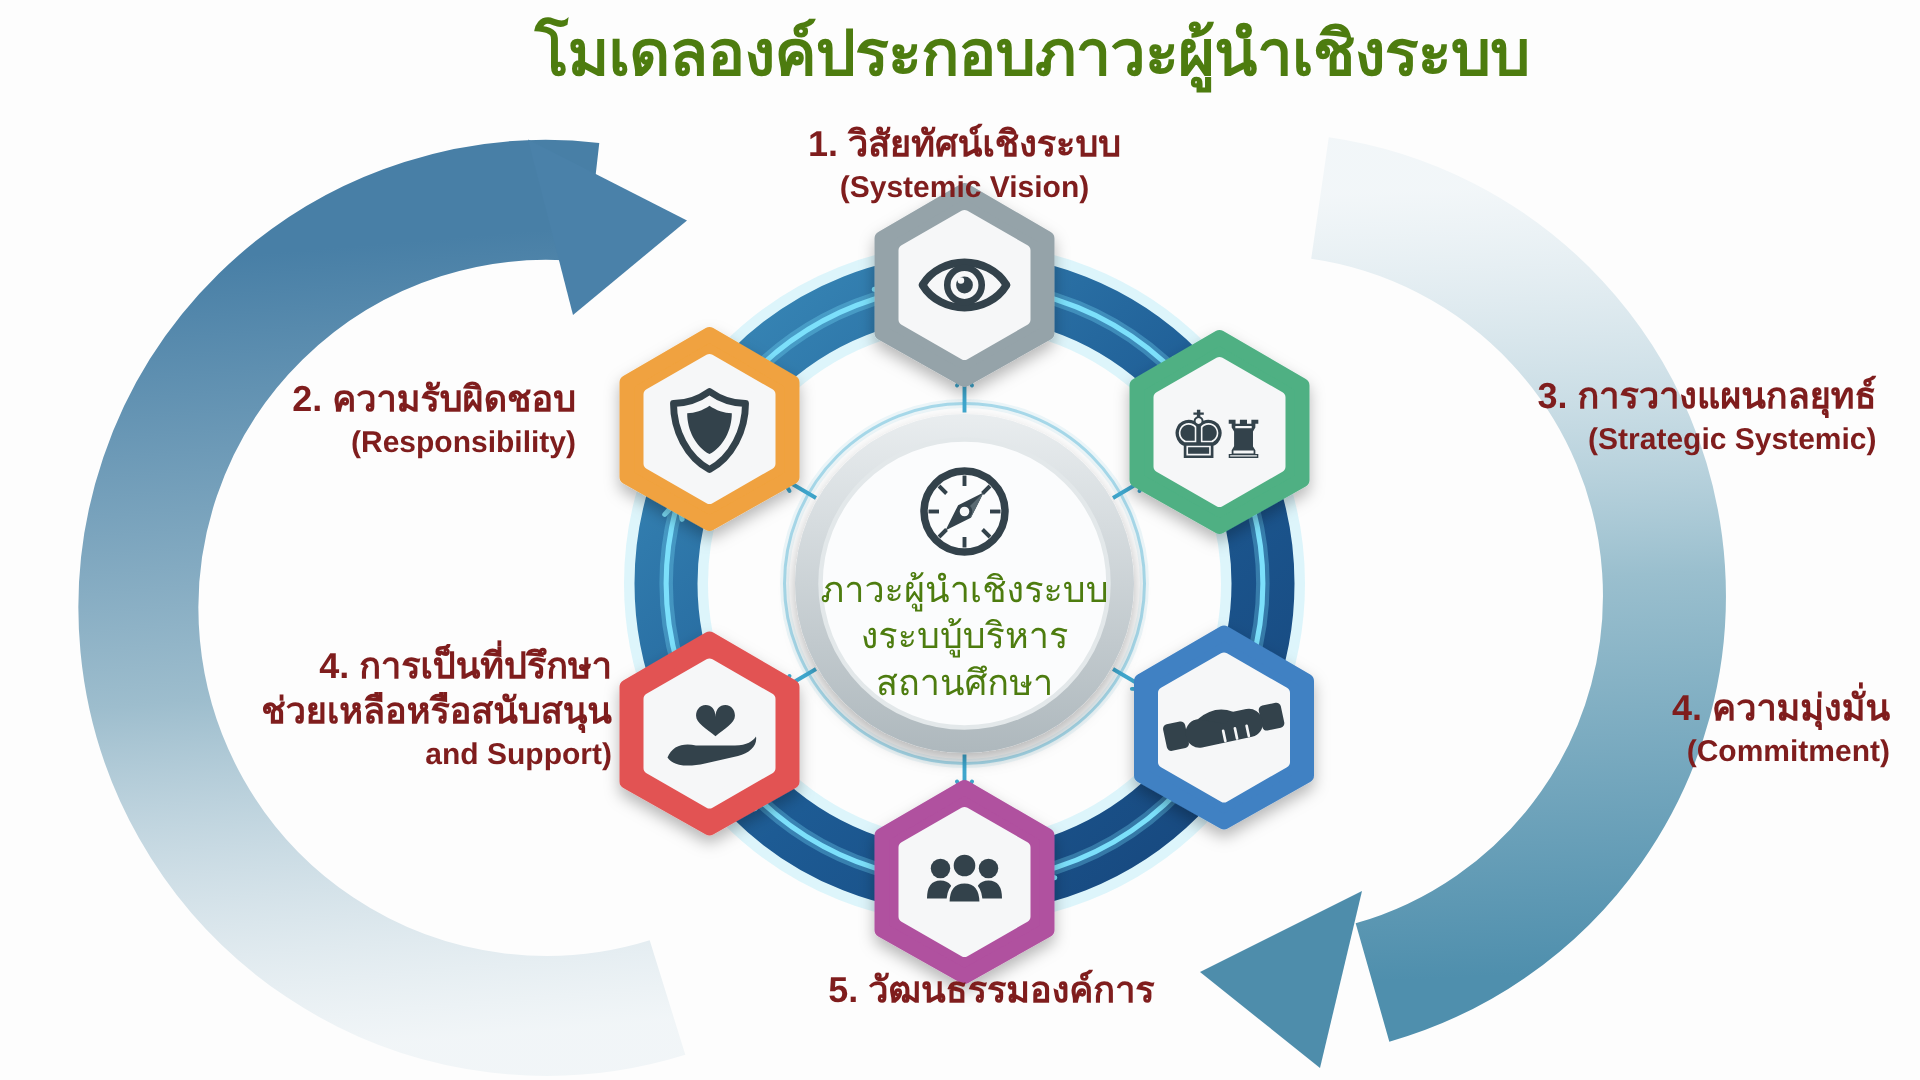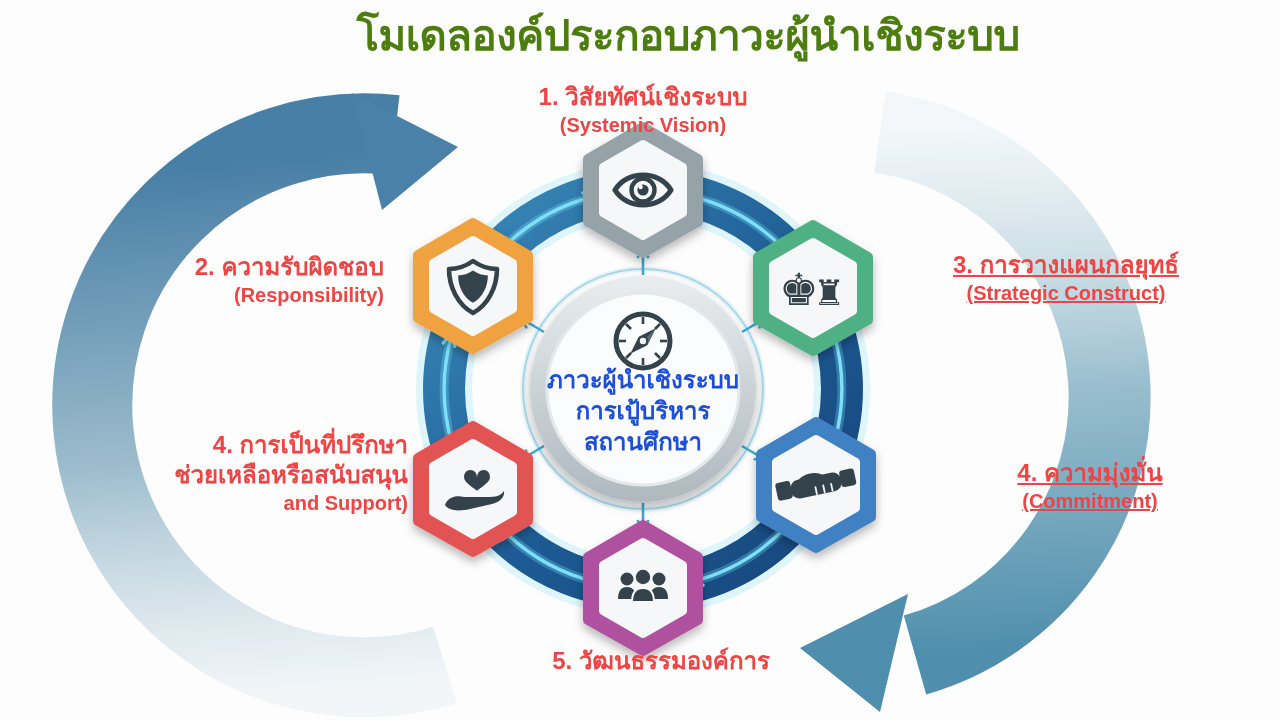--- a/index.html
+++ b/index.html
@@ -1,28 +1,28 @@
 <!DOCTYPE html>
 <html><head>
 <meta charset="utf-8">
 <style>
   html,body{margin:0;padding:0;background:#fff;}
   #page-root{position:relative;width:1280px;height:720px;background:#fdfdfd;overflow:hidden;
              font-family:"Liberation Sans",sans-serif;color:#141414;}
   #diagram-svg{position:absolute;left:0;top:0;}
-  .lbl{position:absolute;font-weight:bold;color:#ef4444;}
+  .lbl{position:absolute;font-weight:bold;color:#7f1d1d;}
   .lbl .th{font-size:24px;line-height:30px;white-space:nowrap;}
   .lbl .en{font-size:20px;line-height:26px;white-space:nowrap;}
   .center-lbl{text-align:center;}
-  .left-lbl{text-align:center;text-decoration:underline;}
+  .left-lbl{text-align:right;}
   .right-lbl{text-align:right;}
   #page-title{position:absolute;top:2px;left:0;width:1280px;text-align:center;
               font-size:42px;font-weight:800;letter-spacing:-0.5px;color:#4d7c0f;padding-left:48px;}
-  #center-text{position:absolute;top:364px;left:493px;width:300px;text-align:center;
-               font-weight:bold;font-size:24px;line-height:31px;color:#1d4ed8;}
+  #center-text{position:absolute;top:378px;left:493px;width:300px;text-align:center;
+               font-weight:normal;font-size:24px;line-height:31px;color:#4d7c0f;}
   .hex-outer{stroke-width:10;stroke-linejoin:round;}
   .hex-inner{fill:#f6f7f8;stroke:#f6f7f8;stroke-width:8;stroke-linejoin:round;}
   .icon-dark{fill:#33424b;}
 </style>
 </head>
 <body>
 
 <div id="page-root">
 
   <svg id="diagram-svg" width="1280" height="720" viewBox="0 0 1280 720">
@@ -194,37 +194,37 @@
         <path transform="translate(4,-14) scale(0.72)" class="icon-dark" d="M0,4 C0,-3 -4,-7 -9,-7 C-15,-7 -18,-2 -18,3 C-18,10 -8,15 0,22 C8,15 18,10 18,3 C18,-2 15,-7 9,-7 C4,-7 0,-3 0,4 Z"></path>
         <path class="icon-dark" d="M-28,16 C-25,8 -17,6 -9,8 L17,8 C25,8 29,5 31,2 C32,8 27,13 19,15 L-3,20 C-16,23 -25,21 -28,16 Z"></path>
       </g>
     </g>
   </svg>
 
   <div id="page-title">โมเดลองค์ประกอบภาวะผู้นำเชิงระบบ</div>
 
   <div id="center-text">
     <div>ภาวะผู้นำเชิงระบบ</div>
-    <div>การเปู้บริหาร</div>
+    <div>งระบบู้บริหาร</div>
     <div>สถานศึกษา</div>
   </div>
 
   <div class="lbl center-lbl" style="top:82px;left:443px;width:400px;">
     <div class="th">1. วิสัยทัศน์เชิงระบบ</div>
     <div class="en">(Systemic Vision)</div>
   </div>
 
   <div class="lbl right-lbl" style="top:252px;right:896px;width:340px;">
     <div class="th">2. ความรับผิดชอบ</div>
     <div class="en">(Responsibility)</div>
   </div>
 
   <div class="lbl left-lbl" style="top:250px;left:881px;width:370px;">
     <div class="th">3. การวางแผนกลยุทธ์</div>
-    <div class="en">(Strategic Construct)</div>
+    <div class="en">(Strategic Systemic)</div>
   </div>
 
   <div class="lbl left-lbl" style="top:458px;left:920px;width:340px;">
     <div class="th">4. ความมุ่งมั่น</div>
     <div class="en">(Commitment)</div>
   </div>
 
   <div class="lbl center-lbl" style="top:646px;left:361px;width:600px;">
     <div class="th">5. วัฒนธรรมองค์การ</div>
   </div>

